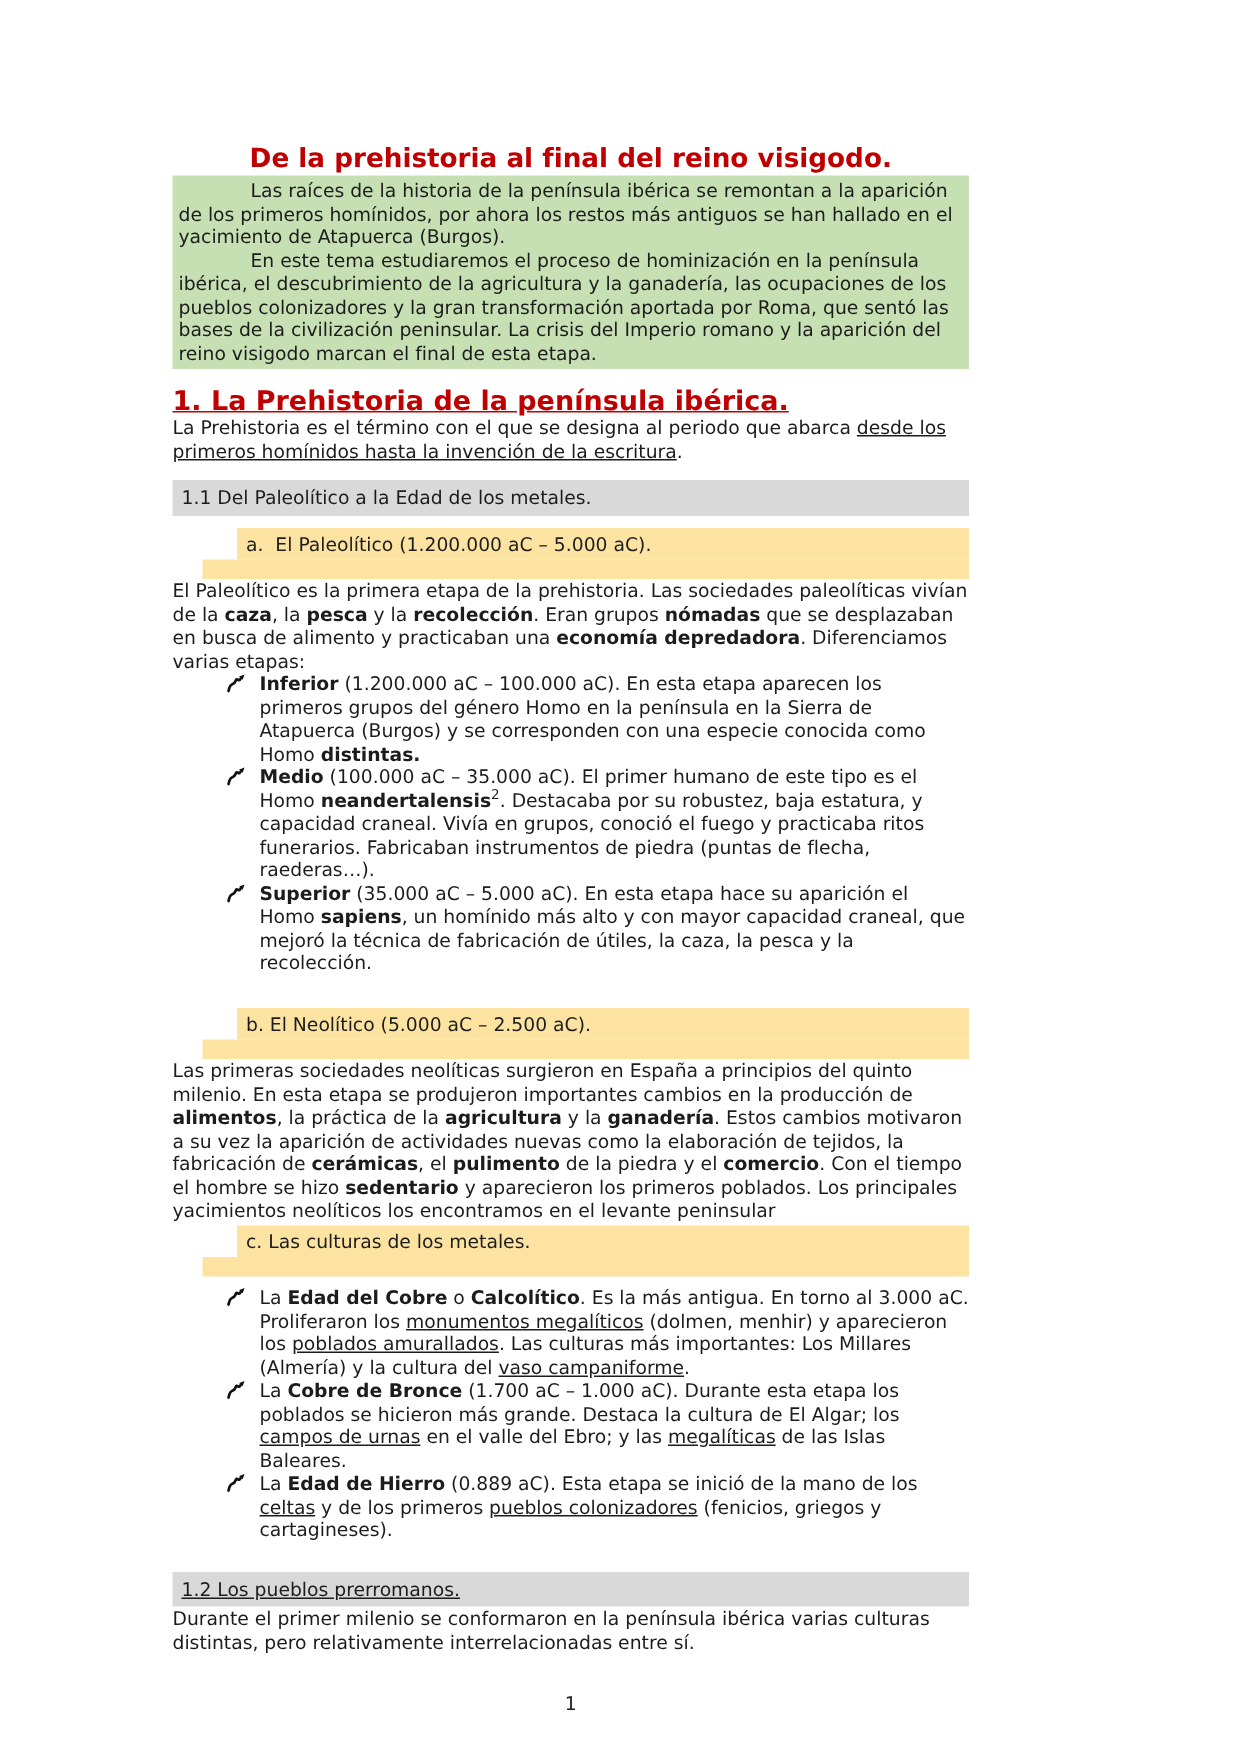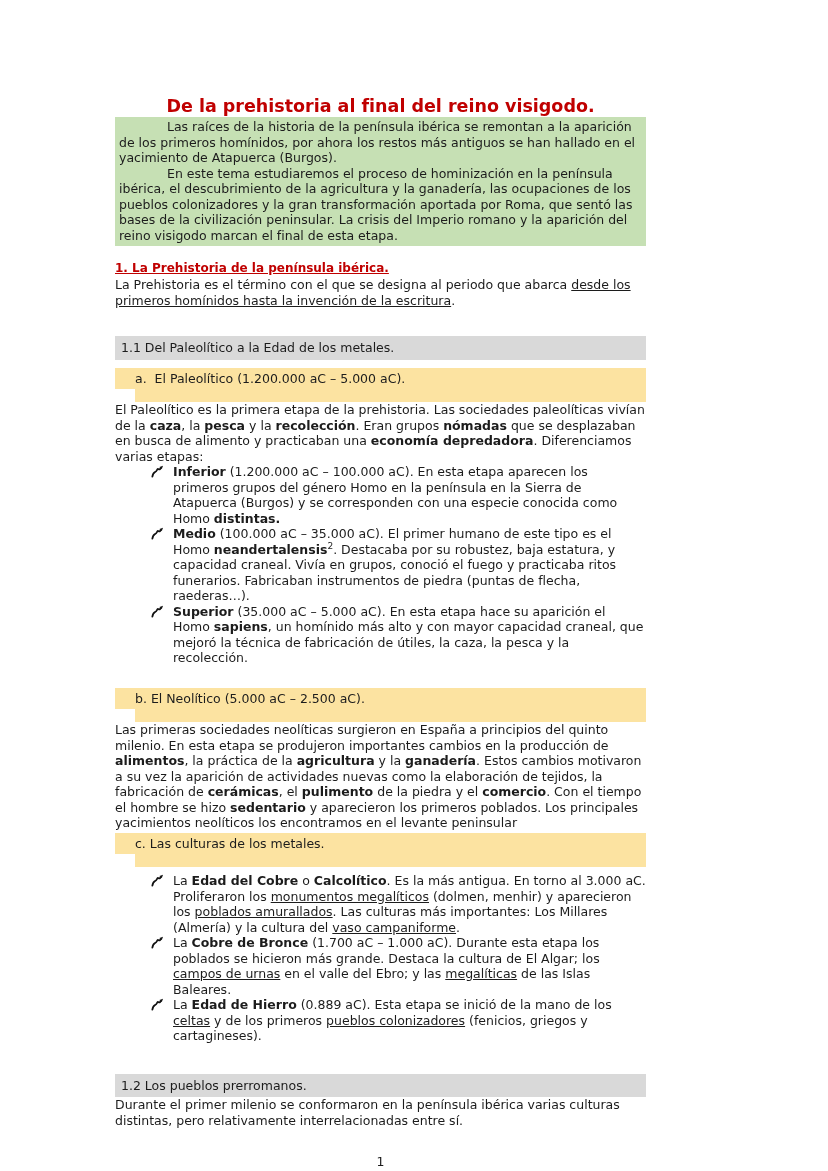--- a/index.html
+++ b/index.html
@@ -16,27 +16,27 @@
     font-size:12.5px;line-height:15.5px;color:var(--body-text);
   }
   .page{box-sizing:border-box;width:761px;height:1171px;padding:96px 115px 0 115px;}
   .title{
     font-size:17.5px;line-height:21px;font-weight:bold;text-align:center;
     color:var(--title-red);margin:0;
   }
   .green-block{background:var(--green-highlight);padding:2px 5px 3px 4px;}
   .green-block p{margin:0;text-indent:48px;}
   .sec-heading{
-    margin:13px 0 0 0;font-size:12px;line-height:18px;font-weight:bold;
+    margin:13px 0 0 0;font-size:18px;line-height:18px;font-weight:bold;
     color:var(--title-red);text-decoration:underline;
   }
   p.plain{margin:0;}
-  .gray-header{margin-top:28px;background:var(--gray-highlight);padding:4px 6px;}
-  .gray-header.second{margin-top:30px;}
-  .yellow-header{background:var(--yellow-highlight);padding:3px 20px;white-space:pre-wrap;}
+  .gray-header{margin-top:12px;background:var(--gray-highlight);padding:4px 6px;}
+  .gray-header.second{margin-top:20px;text-decoration:underline;}
+  .yellow-header{background:var(--yellow-highlight);padding:3px 6px;white-space:pre-wrap;margin-left:43px;}
   .yh-a{margin-top:8px;}
   .yh-b{margin-top:22px;}
   .yh-c{margin-top:2px;}
   .yellow-tail{height:13px;background:var(--yellow-highlight);margin-left:20px;}
   .para-a{margin-top:4px;}
   .para-b{margin-top:13px;}
   .para-12{margin-top:16px;}
   ul.bullets{list-style:none;margin:0 0 0 34px;padding:0;}
   ul.bullets.c-list{margin-top:6px;}
   ul.bullets li{position:relative;padding-left:24px;}

